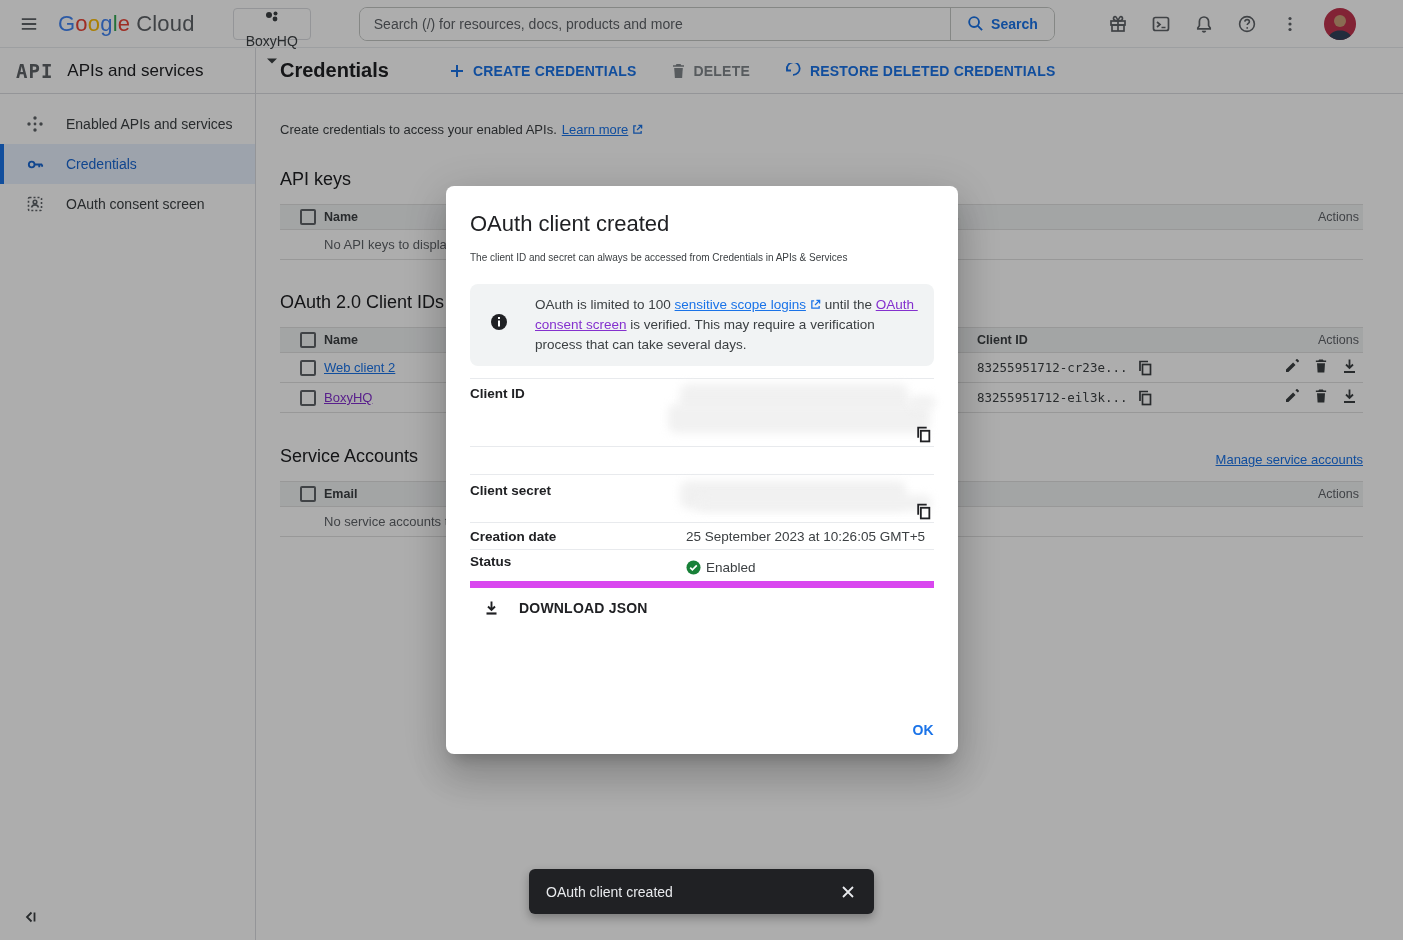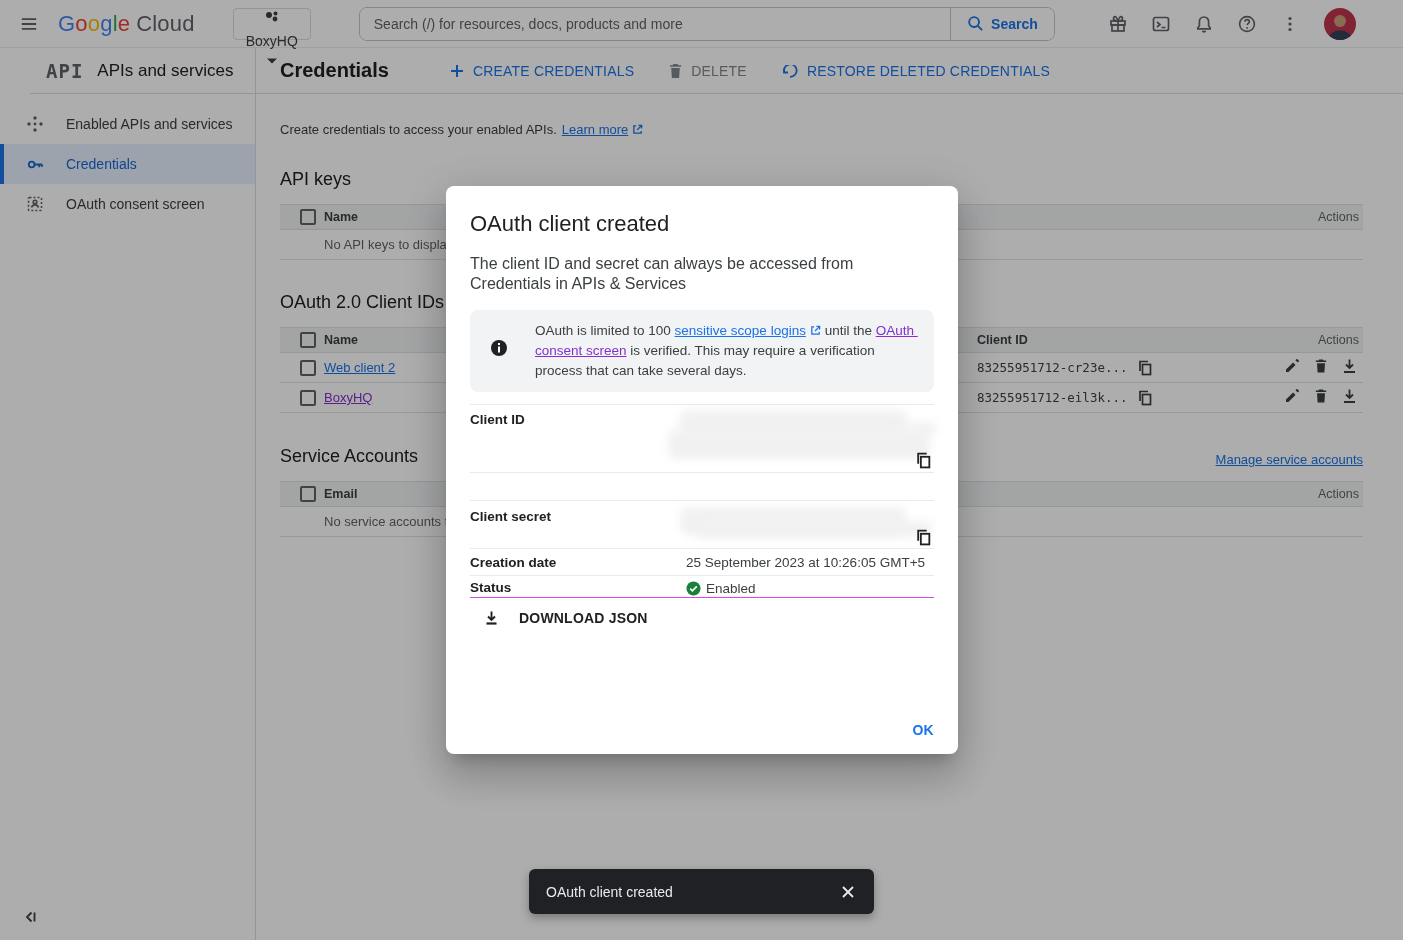--- a/index.html
+++ b/index.html
@@ -21,36 +21,36 @@
   .search-input::placeholder { color:#5f6368; }
   .search-go { display:flex; align-items:center; gap:7px; padding:0 16px; border-left:1px solid #c4c7c5;
     color:#1a73e8; font-size:14px; font-weight:700; background:#fff; }
   .top-icons { display:flex; align-items:center; gap:13px; margin-left:48px; }
   .icon-btn { width:30px; height:30px; display:flex; align-items:center; justify-content:center; color:#5f6368; }
   .avatar { width:32px; height:32px; border-radius:50%; overflow:hidden; margin-left:6px; }
 
   
   .shell { display:flex; height:892px; }
   .sidebar { position:relative; width:256px; background:#fff; border-right:1px solid #dadce0; flex:0 0 256px; }
-  .sb-head { height:46px; display:flex; align-items:center; gap:14px; padding:0 16px; border-bottom:1px solid #dadce0;margin-left:30px; }
+  .sb-head { height:46px; display:flex; align-items:center; gap:14px; padding:0 16px; border-bottom:1px solid #dadce0; }
   .sb-glyph { font-family:"DejaVu Sans Mono","Liberation Mono",monospace; font-weight:bold; font-size:19px; color:#5f6368; letter-spacing:1px; }
   .sb-title { font-size:17px; color:#202124; }
   .sb-nav { padding-top:10px; }
   .sb-item { height:40px; display:flex; align-items:center; gap:22px; padding-left:22px; font-size:14px; color:#3c4043; cursor:pointer; border-left:4px solid transparent; }
   .sb-item .sb-ic { color:#5f6368; width:18px; display:flex; justify-content:center; }
   .sb-item.selected { background:#e8f0fe; border-left:4px solid #1a73e8; color:#1967d2; }
   .sb-item.selected .sb-ic { color:#1967d2; }
   .collapse-btn { position:absolute; left:22px; bottom:14px; color:#3c4043; }
 
   
   .main { flex:1; background:#fff; display:flex; flex-direction:column; }
   .page-head { height:46px; display:flex; align-items:center; border-bottom:1px solid #dadce0; padding-left:24px; }
   .page-title { font-size:20px; color:#202124; }
   .ph-actions { display:flex; align-items:center; gap:34px; margin-left:60px; }
-  .tool-btn { display:flex; align-items:flex-end; gap:8px; font-size:14px; font-weight:400; letter-spacing:.2px; color:#1a73e8; }
+  .tool-btn { display:flex; align-items:flex-start; gap:8px; font-size:14px; font-weight:700; letter-spacing:.2px; color:#1a73e8; }
   .tool-btn.disabled { color:#80868b; }
   .content { padding:28px 40px 0 24px; }
   .intro { font-size:13px; color:#3c4043; }
   .intro a { color:#1a73e8; text-decoration:underline; margin-left:5px; cursor:pointer; }
   .ext-ic { display:inline-block; vertical-align:-1px; margin-left:4px; }
   .sec-h { font-size:18px; font-weight:400; color:#202124; margin-top:32px; }
   .sec-row { display:flex; justify-content:space-between; align-items:flex-end; margin-top:33px; }
   .manage-link { font-size:13px; color:#1a73e8; text-decoration:underline; cursor:pointer; }
 
   table.gtable { width:100%; border-collapse:collapse; margin-top:14px; font-size:13px; }
@@ -69,36 +69,36 @@
   .row-actions { display:inline-flex; gap:10px; color:#3c4043; }
   .row-actions button { color:#3c4043; padding:2px; }
   th.partial-col { font-weight:700; color:#3c4043; }
 
   
   .scrim { position:fixed; inset:0; background:rgba(0,0,0,.32); z-index:50; }
   .modal { position:fixed; left:446px; top:186px; width:512px; height:568px; background:#fff; border-radius:8px;
     box-shadow:0 11px 15px -7px rgba(0,0,0,.2),0 24px 38px 3px rgba(0,0,0,.14),0 9px 46px 8px rgba(0,0,0,.12);
     z-index:60; padding:24px 24px 0 24px; }
   .dlg-title { font-size:22px; font-weight:400; color:#202124; line-height:28px; }
-  .dlg-sub { margin-top:16px; font-size:16px; color:#3c4043; line-height:20px; width:444px; }
+  .dlg-sub { margin-top:10px; font-size:10px; color:#3c4043; line-height:20px; width:444px; }
   .notice { margin-top:16px; background:#f1f3f4; border-radius:8px; padding:11px 16px 11px 20px; display:flex; gap:27px; }
   .notice-ic { flex:0 0 18px; padding-top:18px; }
   .notice-text { font-size:13.5px; color:#3c4043; line-height:20px; white-space:pre-wrap; }
   .notice-text a { cursor:pointer; }
   .n-link1 { color:#1a73e8; text-decoration:underline; }
   .n-link2 { color:#8430ce; text-decoration:underline; }
   .dlg-rows { margin-top:12px; }
   .drow { display:flex; border-top:1px solid #e8eaed; }
   .drow .dlabel { width:216px; font-size:13.5px; font-weight:700; color:#202124; }
   .drow .dvalue { flex:1; position:relative; font-size:13.5px; color:#3c4043; }
   .drow-clientid { height:68px; } .drow-clientid .dlabel { padding-top:7px; }
   .drow-spacer { height:28px; }
   .drow-secret { height:48px; } .drow-secret .dlabel { padding-top:8px; }
   .drow-creation { height:27px; } .drow-creation .dlabel, .drow-creation .dvalue { padding-top:6px; }
-  .drow-status { height:23px; border-bottom:1px solid #d946ef; } .drow-status .dlabel { padding-top:4px; }
+  .drow-status { height:39px; border-bottom:7px solid #d946ef; } .drow-status .dlabel { padding-top:4px; }
   .status-val { display:flex; align-items:center; gap:5px; padding-top:3px; }
   .blur-blob { position:absolute; background:#f1f1f1; border-radius:8px; filter:blur(4px); }
   .copy-btn { position:absolute; color:#202124; padding:0; }
   .dl-btn { margin-top:12px; margin-left:14px; display:flex; align-items:center; gap:20px; font-size:14px; font-weight:700; letter-spacing:.2px; color:#202124; }
   .ok-btn { position:absolute; right:24px; bottom:16px; color:#1a73e8; font-size:14px; font-weight:700; letter-spacing:.3px; }
   .toast { position:fixed; left:529px; bottom:26px; width:345px; height:45px; background:#202124; border-radius:6px;
     display:flex; align-items:center; justify-content:space-between; padding:0 14px 0 17px; z-index:70;
     box-shadow:0 4px 10px rgba(0,0,0,.3); }
   .toast-msg { color:#e8eaed; font-size:14px; }
   .toast-x { color:#e8eaed; padding:4px; }

